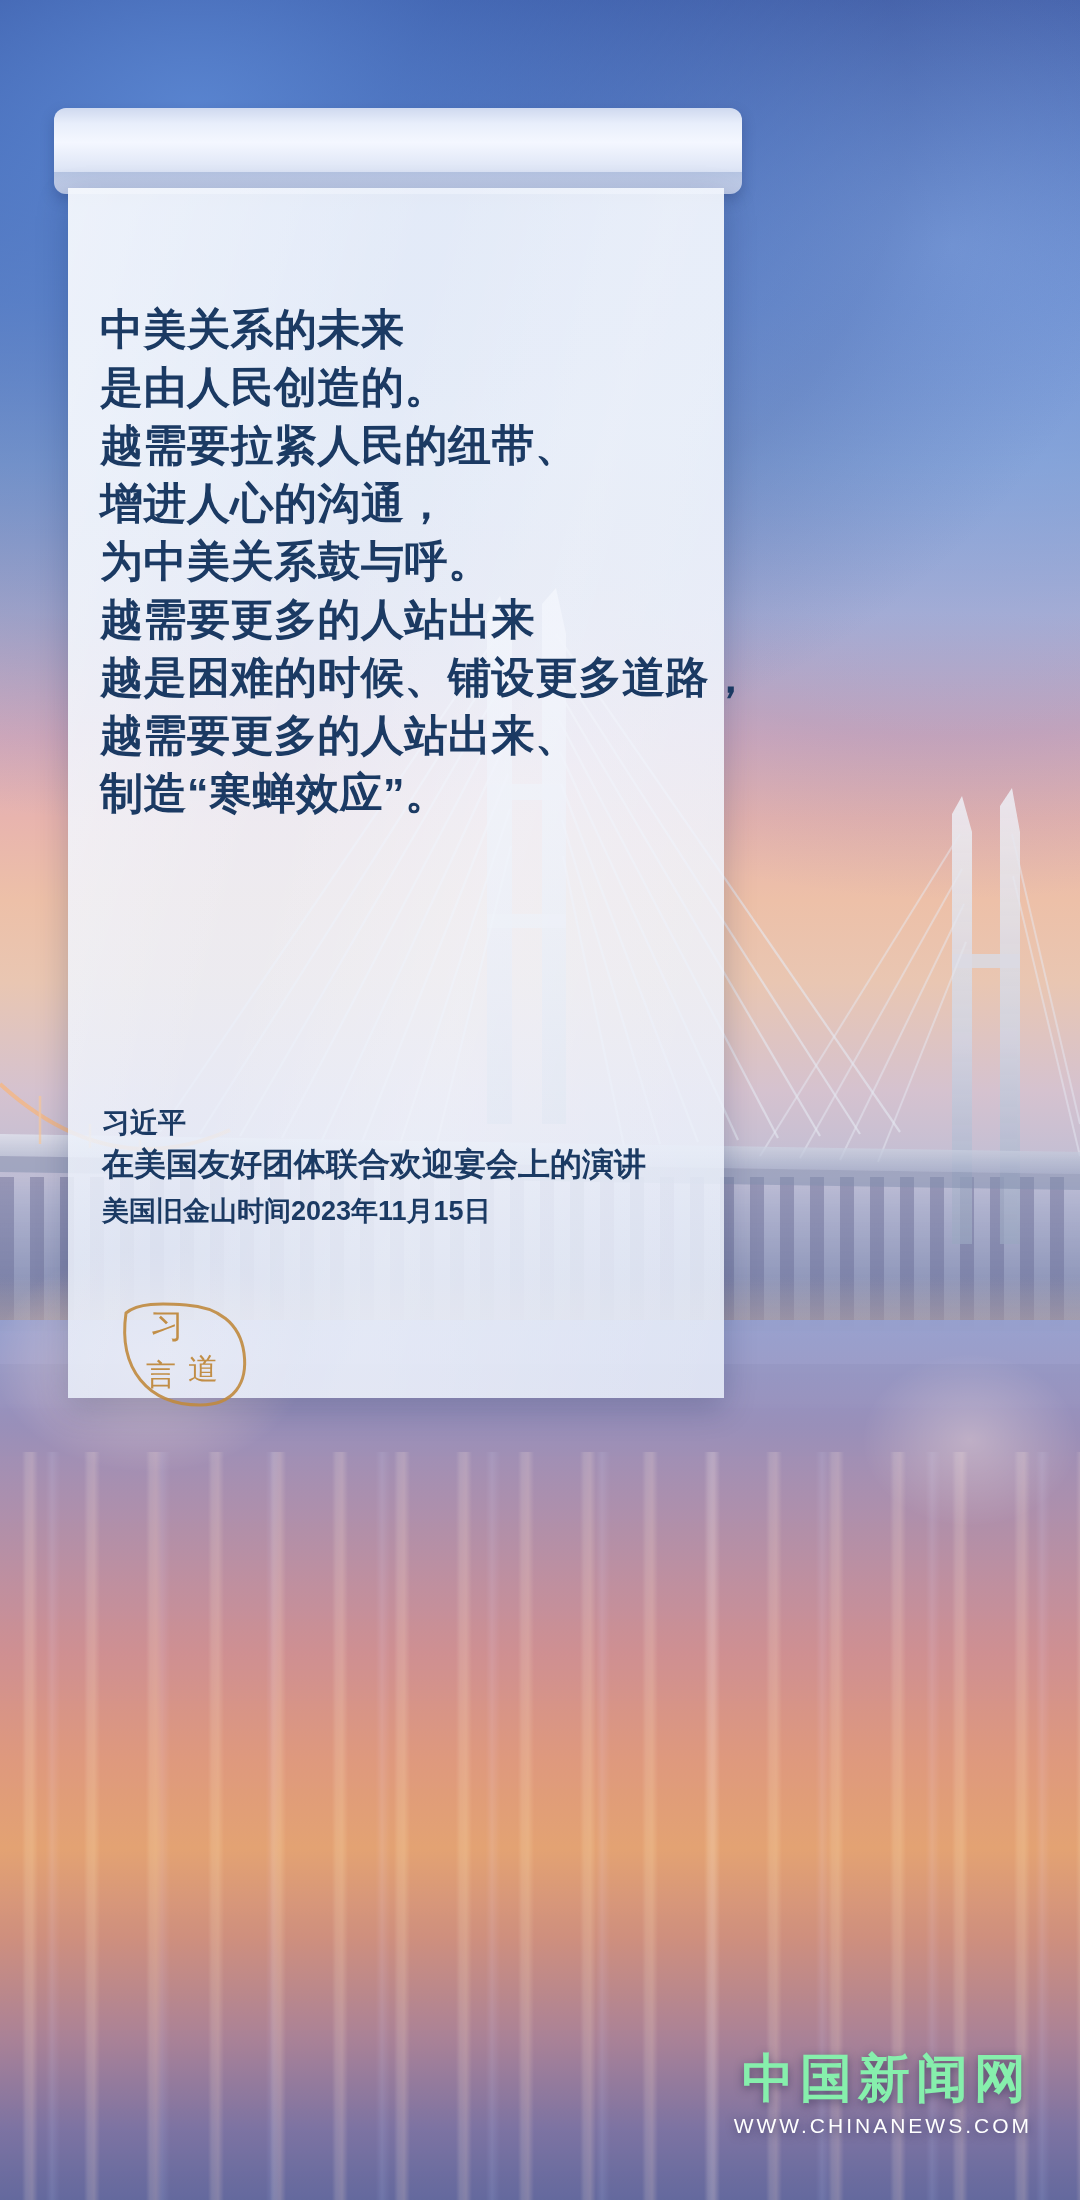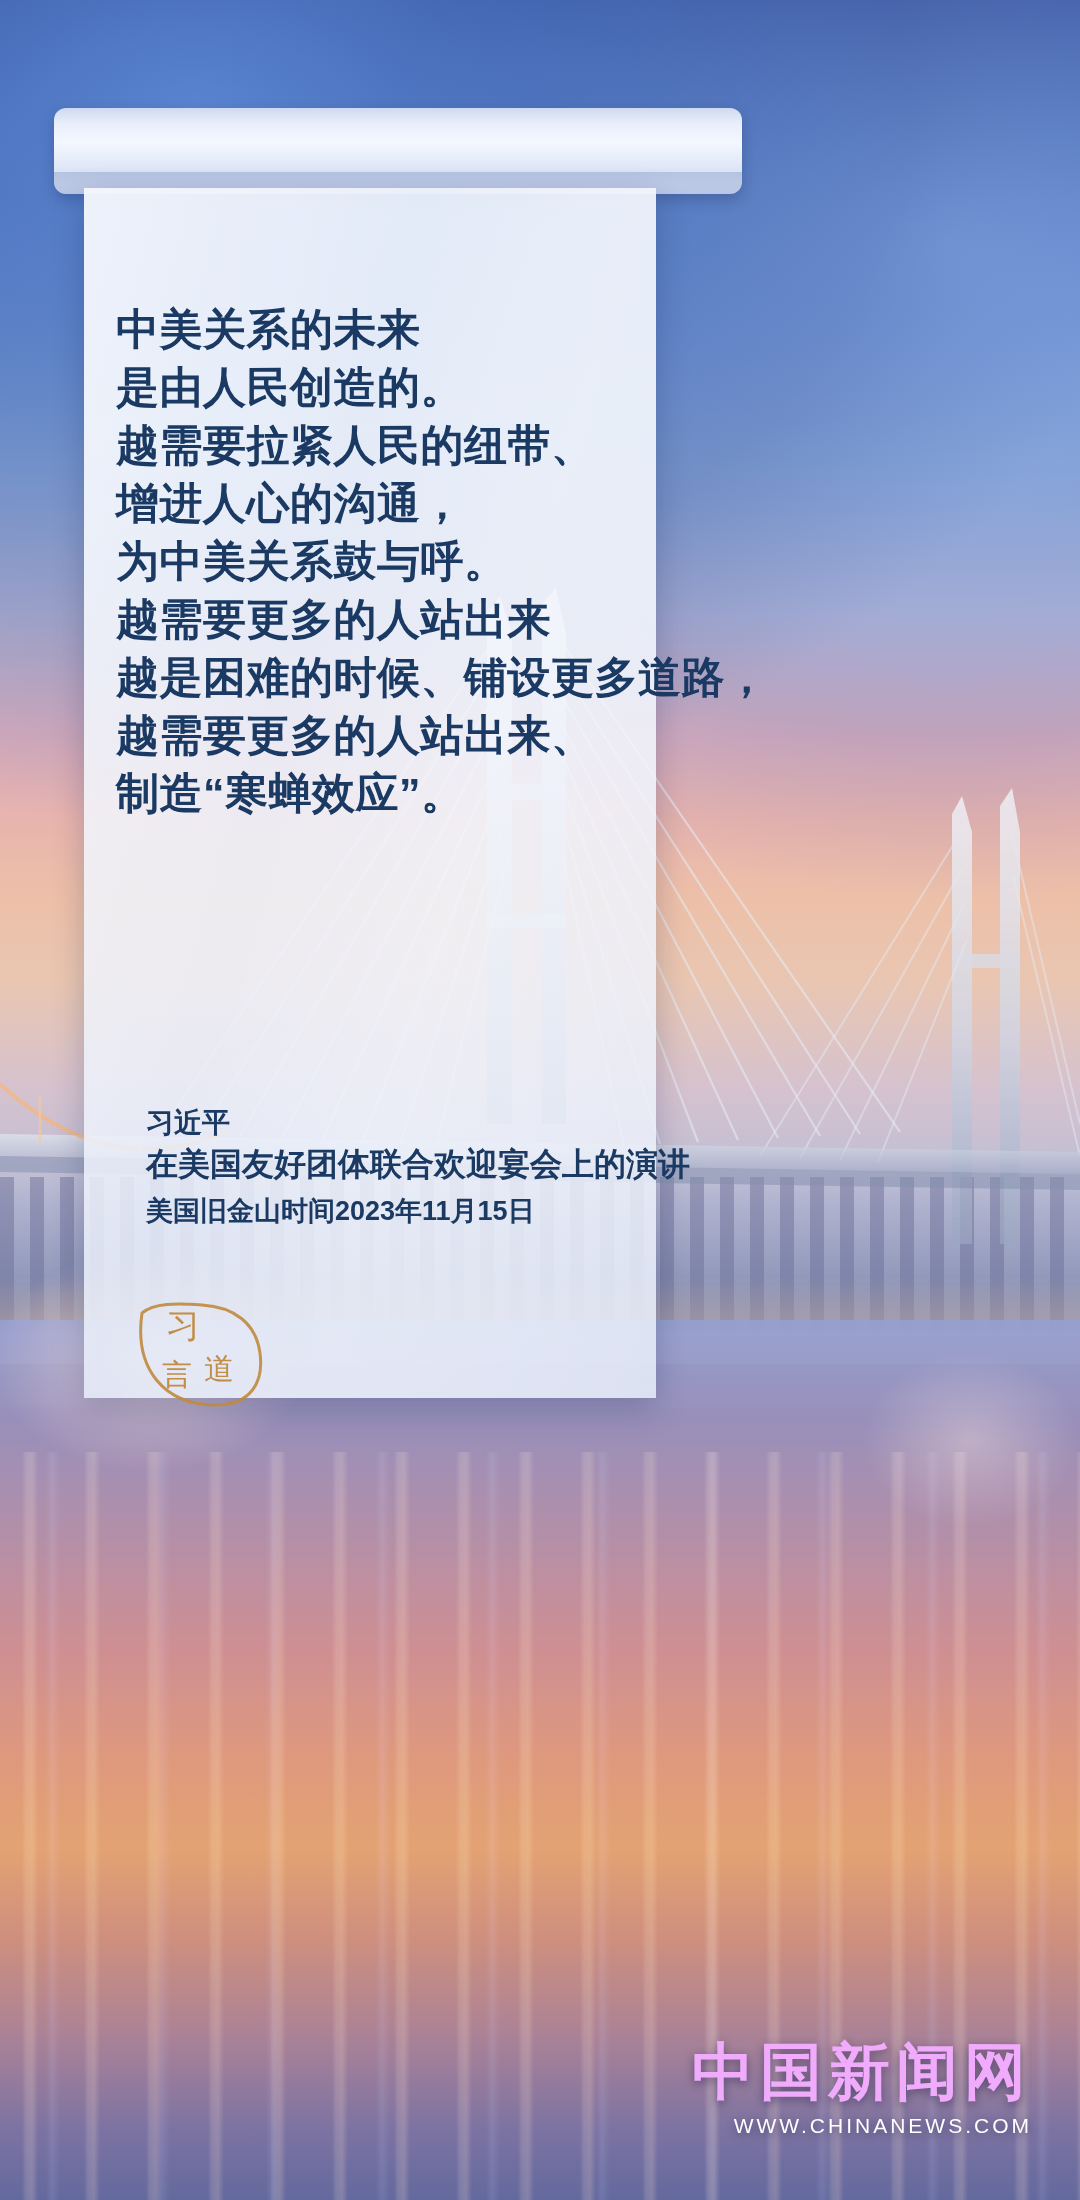--- a/index.html
+++ b/index.html
@@ -145,23 +145,23 @@
   }
   .scroll-roll:after {
     content: "";
     position: absolute;
     left: 0; top: 64px; width: 100%; height: 22px;
     background: linear-gradient(180deg, rgba(150,170,210,0.55), rgba(255,255,255,0.0));
     border-radius: 0 0 12px 12px;
   }
   .paper {
     position: absolute;
-    left: 16px;
+    left: 0;
     top: 80px;
-    width: 572px;
+    width: 656px;
     height: 1210px;
     background: linear-gradient(180deg,
         rgba(238,243,252,0.93) 0%,
         rgba(242,246,253,0.90) 20%,
         rgba(240,244,252,0.86) 45%,
         rgba(236,241,251,0.84) 70%,
         rgba(232,238,250,0.86) 100%);
     box-shadow: 0 10px 30px rgba(10,25,70,0.22);
   }
   .paper-sheen {
@@ -186,21 +186,20 @@
     letter-spacing: 0.5px;
     white-space: nowrap;
   }
 
   
   .attrib {
     position: absolute;
     left: 34px;
     top: 915px;
     width: 600px;
-    margin-left: 28px;
   }
   .attrib-name {
     color: #1b3a63;
     font-size: 28px;
     line-height: 40px;
     font-weight: 700;
   }
   .attrib-occasion {
     color: #1b3a63;
     font-size: 32px;
@@ -225,22 +224,22 @@
   .seal svg { display: block; }
 
   
   .brand {
     position: absolute;
     right: 48px;
     bottom: 62px;
     text-align: right;
   }
   .brand-cn {
-    color: #f0abfc;
-    font-size: 62px;
+    color: #86efac;
+    font-size: 52px;
     font-weight: 700;
     letter-spacing: 6px;
     text-shadow: 0 3px 10px rgba(30,30,70,0.5);
     font-family: "Liberation Serif", "DejaVu Serif", serif;
   }
   .brand-url {
     color: #ffffff;
     font-size: 21px;
     letter-spacing: 3px;
     text-shadow: 0 2px 8px rgba(30,30,70,0.5);

